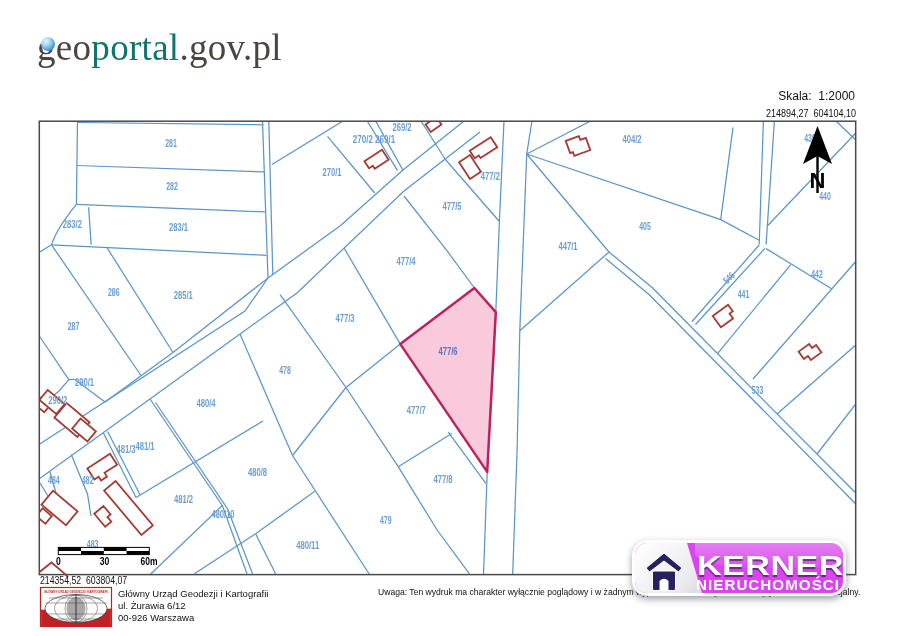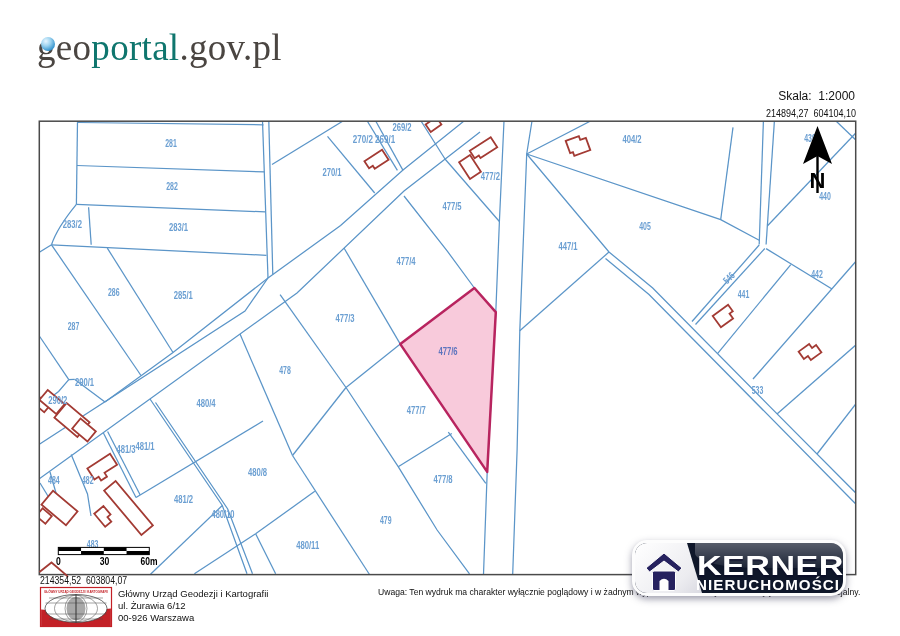--- a/index.html
+++ b/index.html
@@ -244,21 +244,21 @@
       </g>
       <line x1="76" y1="594.5" x2="76" y2="622.5" stroke="#333" stroke-width="1"></line>
     </g>
   </svg>
   <div class="coordbl">214354,52&nbsp;&nbsp;603804,07</div>
   <div class="addr">Główny Urząd Geodezji i Kartografii<br>ul. Żurawia 6/12<br>00-926 Warszawa</div>
   <div id="uw1" class="abs" style="left:378px;top:585.5px;white-space:nowrap;font:9.5px 'Liberation Sans',sans-serif;color:#111;transform-origin:0 50%;transform:scaleX(0.904);">Uwaga: Ten wydruk ma charakter wyłącznie poglądowy i w żadnym wypadku nie może być traktowany jako dokument oficjalny.</div>
 
   <div class="abs" style="left:632px;top:540px;width:214px;height:56px;">
     <div style="position:absolute;left:0;top:0;width:100%;height:100%;border-radius:15px;
-                background:#0f172a;border:3px solid #fdfdfd;box-sizing:border-box;
+                background:#d946ef;border:3px solid #fdfdfd;box-sizing:border-box;
                 box-shadow:0 3px 7px rgba(60,60,90,0.5);overflow:hidden;">
       <div style="position:absolute;left:0;top:0;width:70px;height:100%;
                   background:linear-gradient(135deg,#ffffff 0%,#ececf0 70%,#d8d8e0 100%);
                   clip-path:polygon(0 0,52px 0,67px 100%,0 100%);"></div>
       <div style="position:absolute;left:60px;top:0;right:0;height:50%;
                   background:linear-gradient(rgba(255,255,255,0.30),rgba(255,255,255,0.06));
                   border-bottom-left-radius:40% 60%;"></div>
       <svg style="position:absolute;left:10px;top:9px" width="38" height="40" viewBox="0 0 38 40">
         <path d="M19,1 L37,16 L33.5,20 L19,9 L4.5,20 L1,16 Z" fill="#26225f" stroke="#fff" stroke-width="1"></path>
         <rect x="7.5" y="19" width="23" height="19.5" rx="1.5" fill="#26225f" stroke="#fff" stroke-width="1"></rect>

